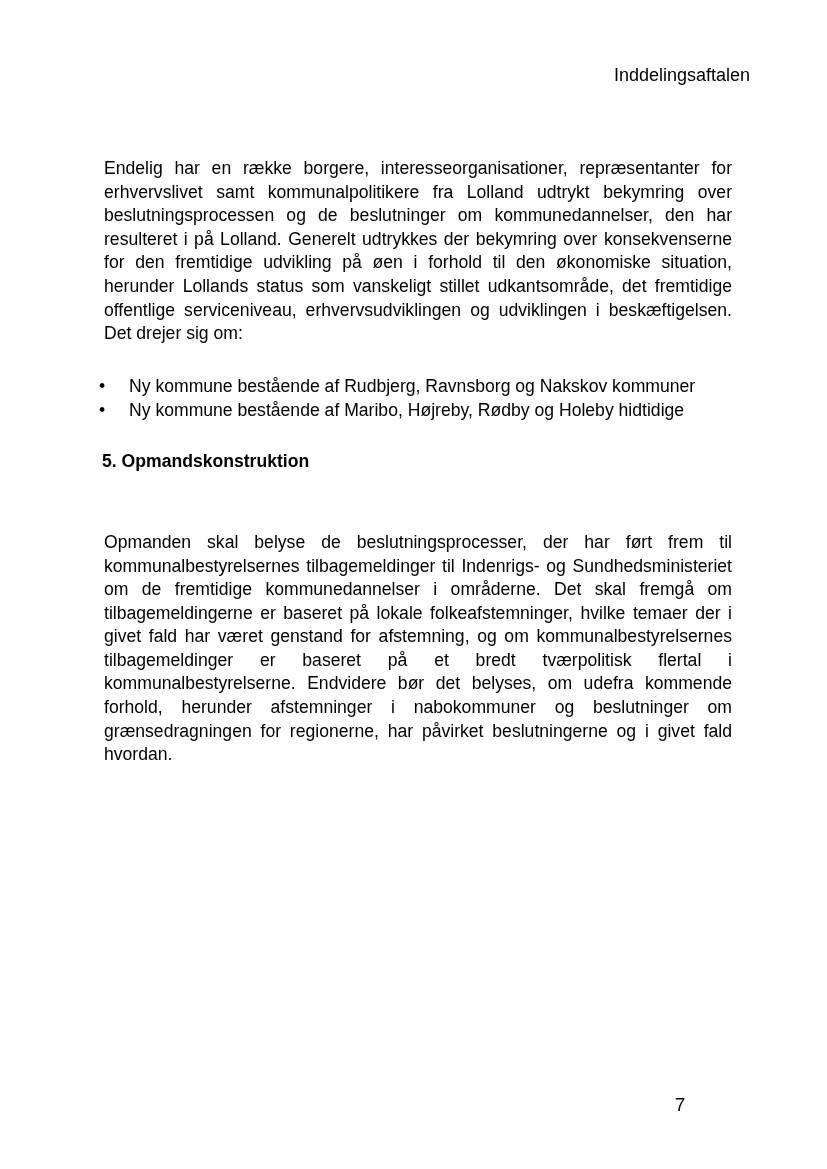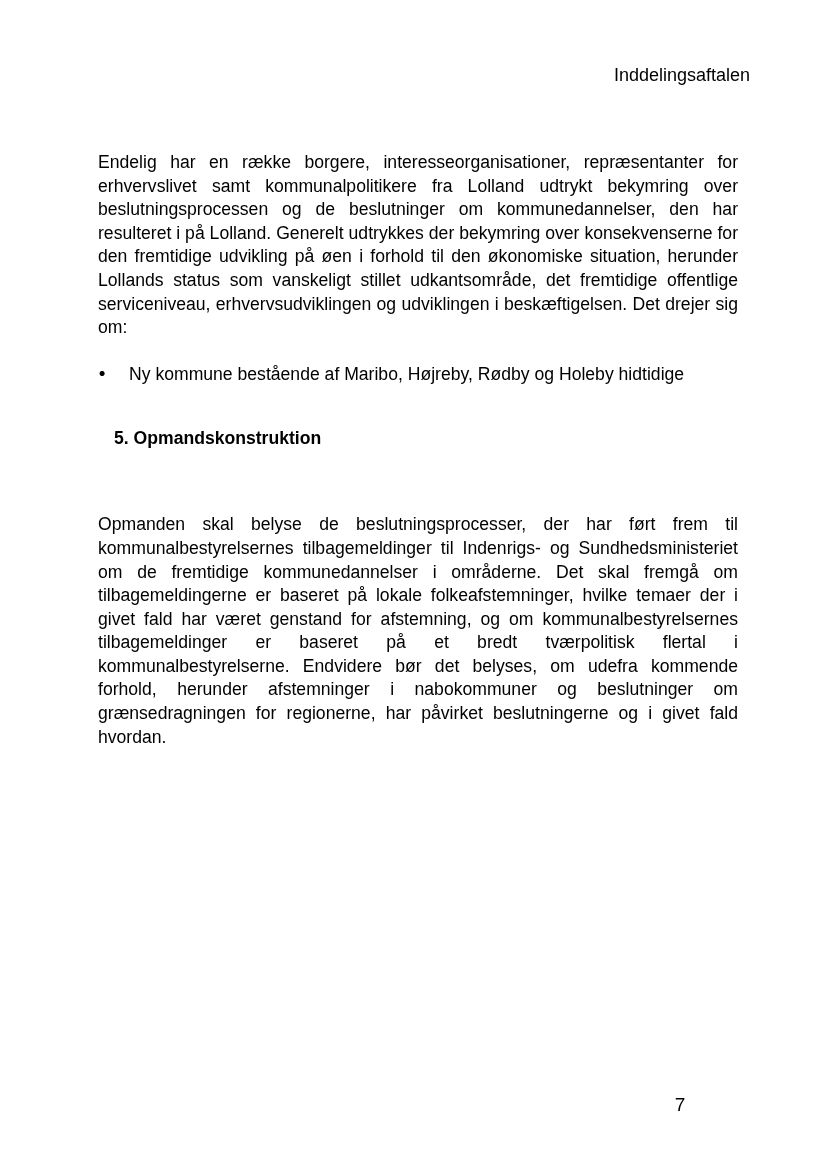--- a/index.html
+++ b/index.html
@@ -8,42 +8,43 @@
     font-family: "Liberation Sans", sans-serif; color: #000;
   }
   .header {
     position: absolute; top: 64px; right: 77px;
     font-size: 18px; line-height: 22px;
   }
   .content {
     position: absolute; left: 98px; top: 151px; width: 640px;
     font-size: 17.6px; line-height: 23.6px;
   }
-  p { margin: 0; text-align: justify; text-align-last: left; }
+  p { margin: 6px; text-align: justify; text-align-last: left; }
   .gap { height: 23.6px; }
   ul { list-style: none; margin: 0; padding: 0; }
   li { position: relative; padding-left: 31px; text-align: justify; text-align-last: left; }
   li .bullet { position: absolute; left: 1px; top: 0; }
-  h2 { margin: 16px; font-size: 17.6px; line-height: 23.6px; font-weight: bold; }
+  h2 { margin: 4px; font-size: 17.6px; line-height: 23.6px; font-weight: bold; }
   .page-num {
     position: absolute; top: 1094px; left: 670px; width: 20px; text-align: center;
     font-size: 19px; line-height: 22px;
   }
 </style>
 </head>
 <body>
 
 <div class="header">Inddelingsaftalen</div>
 
 <div class="content">
   <p style="hyphens:manual;">Endelig har en række borgere, interesseorganisationer, repræsentanter for erhvervslivet samt kommunalpolitikere fra Lolland udtrykt bekymring over beslutningsprocessen og de beslutninger om kommunedannelser, den har resulteret i på Lolland. Generelt udtrykkes der bekymring over konsekvenserne for den fremtidige udvikling på øen i forhold til den økonomiske situation, herunder Lollands status som vanskeligt stillet udkantsområde, det fremtidige offentlige serviceniveau, erhvervsudviklingen og udviklingen i beskæftigelsen. Det drejer sig om:</p>
   <div class="gap"></div>
   <ul>
     <li>
       <span class="bullet">•</span>
+      <span>Ny kommune bestående af Rudbjerg, Ravnsborg og Nakskov kommuner</span>
     </li>
     <li>
       <span class="bullet">•</span>
       <span>Ny kommune bestående af Maribo, Højreby, Rødby og Holeby hidtidige</span>
     </li>
   </ul>
   <div class="gap"></div>
   <h2>5. Opmandskonstruktion</h2>
   <div class="gap"></div>
   <div class="gap"></div>

